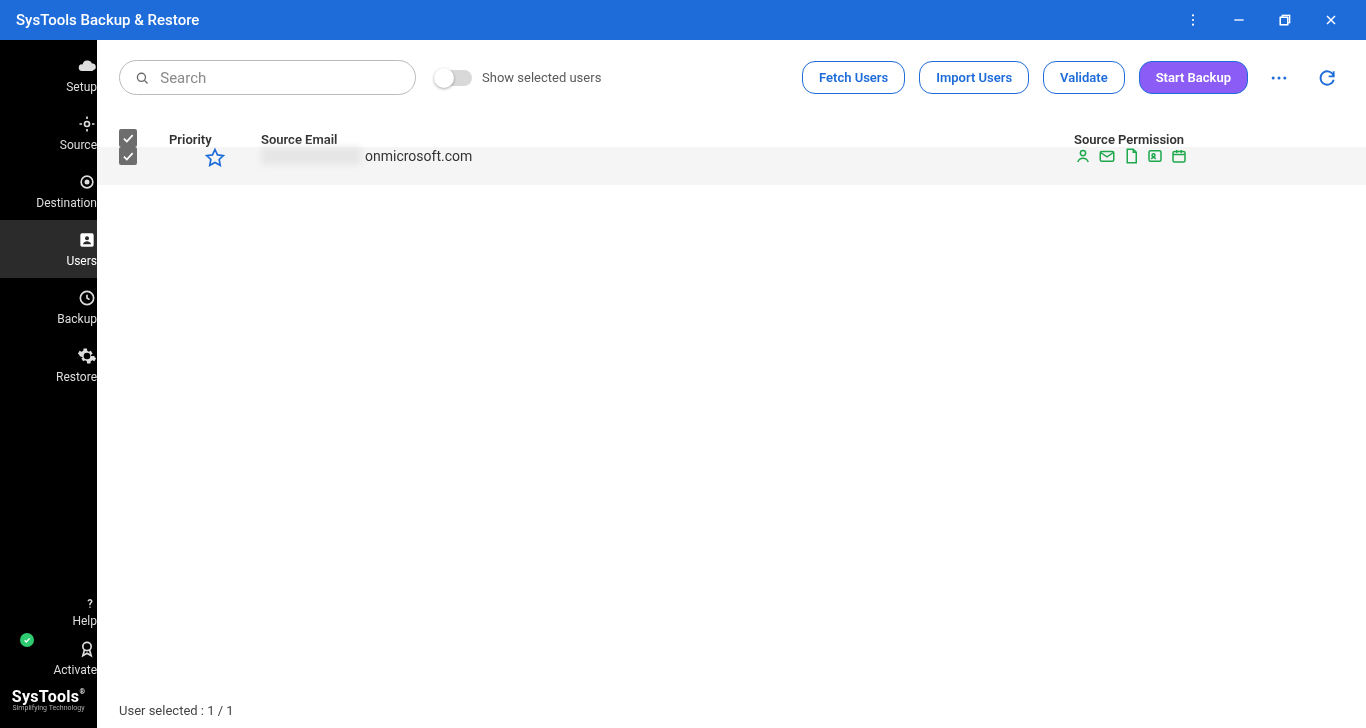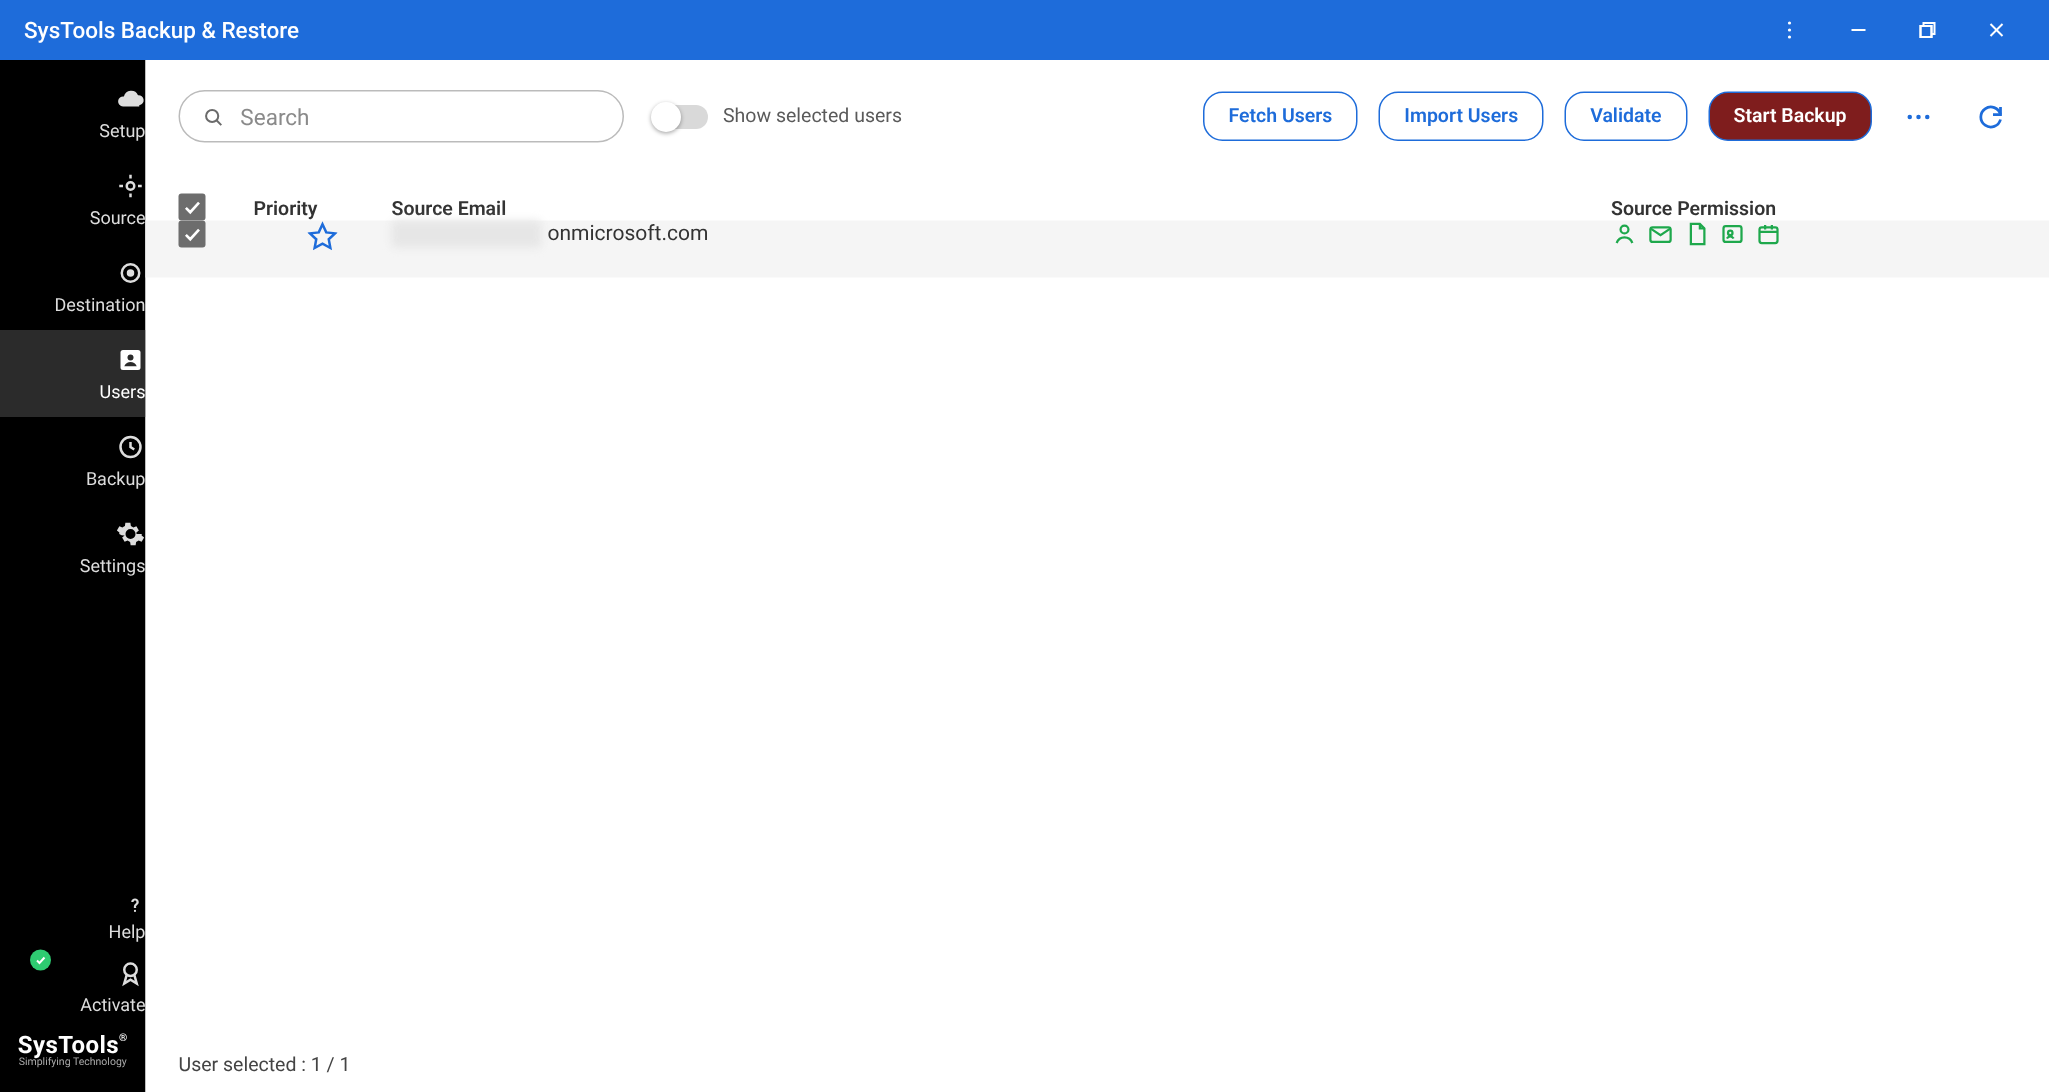--- a/index.html
+++ b/index.html
@@ -91,21 +91,21 @@
   position:absolute; left:-2px; top:-2px;
 }
 .toggle-label { font-size:13px; color:#5a5a5a; }
 
 .toolbar-spacer { flex:1; }
 .btn {
   border:1px solid #1E6CDA; color:#1E6CDA; background:#fff;
   font-size:13px; font-weight:600; padding:8px 16px; cursor:pointer;
   border-radius:13px;
 }
-.btn.primary { background:#7f1d1d; color:#fff; }
+.btn.primary { background:#8b5cf6; color:#fff; }
 .more-btn, .refresh-btn {
   width:34px; height:34px; display:flex; align-items:center; justify-content:center;
   color:#1E6CDA; cursor:pointer;
 }
 
 .table-header {
   display:flex; align-items:flex-end;
   padding: 0 22px; height:36px;
   font-size:13px; font-weight:600; color:#333;
 }
@@ -206,21 +206,21 @@
       <svg class="icon" viewBox="0 0 24 24" fill="none" stroke="currentColor" stroke-width="2">
           <circle cx="12" cy="12" r="8"></circle>
           <path d="M12 8v4l3 2"></path>
         </svg>
       <span>Backup</span>
     </div>
     <div class="sidebar-item">
       <svg class="icon" viewBox="0 0 24 24" fill="currentColor">
           <path d="M12 8a4 4 0 1 0 0 8 4 4 0 0 0 0-8zm9 4a7 7 0 0 1-.1 1.2l2 1.6-2 3.4-2.4-1a7 7 0 0 1-2 1.2l-.4 2.6h-4l-.4-2.6a7 7 0 0 1-2-1.2l-2.4 1-2-3.4 2-1.6A7 7 0 0 1 3 12a7 7 0 0 1 .1-1.2l-2-1.6 2-3.4 2.4 1a7 7 0 0 1 2-1.2L7.9 3h4l.4 2.6a7 7 0 0 1 2 1.2l2.4-1 2 3.4-2 1.6c.1.4.1.8.1 1.2z"></path>
         </svg>
-      <span>Settings</span>
+      <span>Restore</span>
     </div>
 
     <div class="sidebar-spacer"></div>
 
     <div class="sidebar-bottom">
       <div class="sidebar-item" style="height:46px">
         <svg class="icon" viewBox="0 0 24 24" fill="currentColor" style="width:14px;height:14px">
             <path d="M12 18a1.3 1.3 0 1 0 0 2.6A1.3 1.3 0 0 0 12 18zm1-3.2c0-1 .6-1.5 1.5-2.3 1-.8 1.8-1.8 1.8-3.3 0-2.3-2-4-4.3-4S7.7 6.9 7.7 9.2h2.6c0-1 .8-1.7 1.7-1.7s1.7.7 1.7 1.7c0 .7-.4 1.1-1.2 1.8-1 .8-1.8 1.7-1.8 3.3V16h2.6v-1.2z"></path>
           </svg>
         <span>Help</span>

